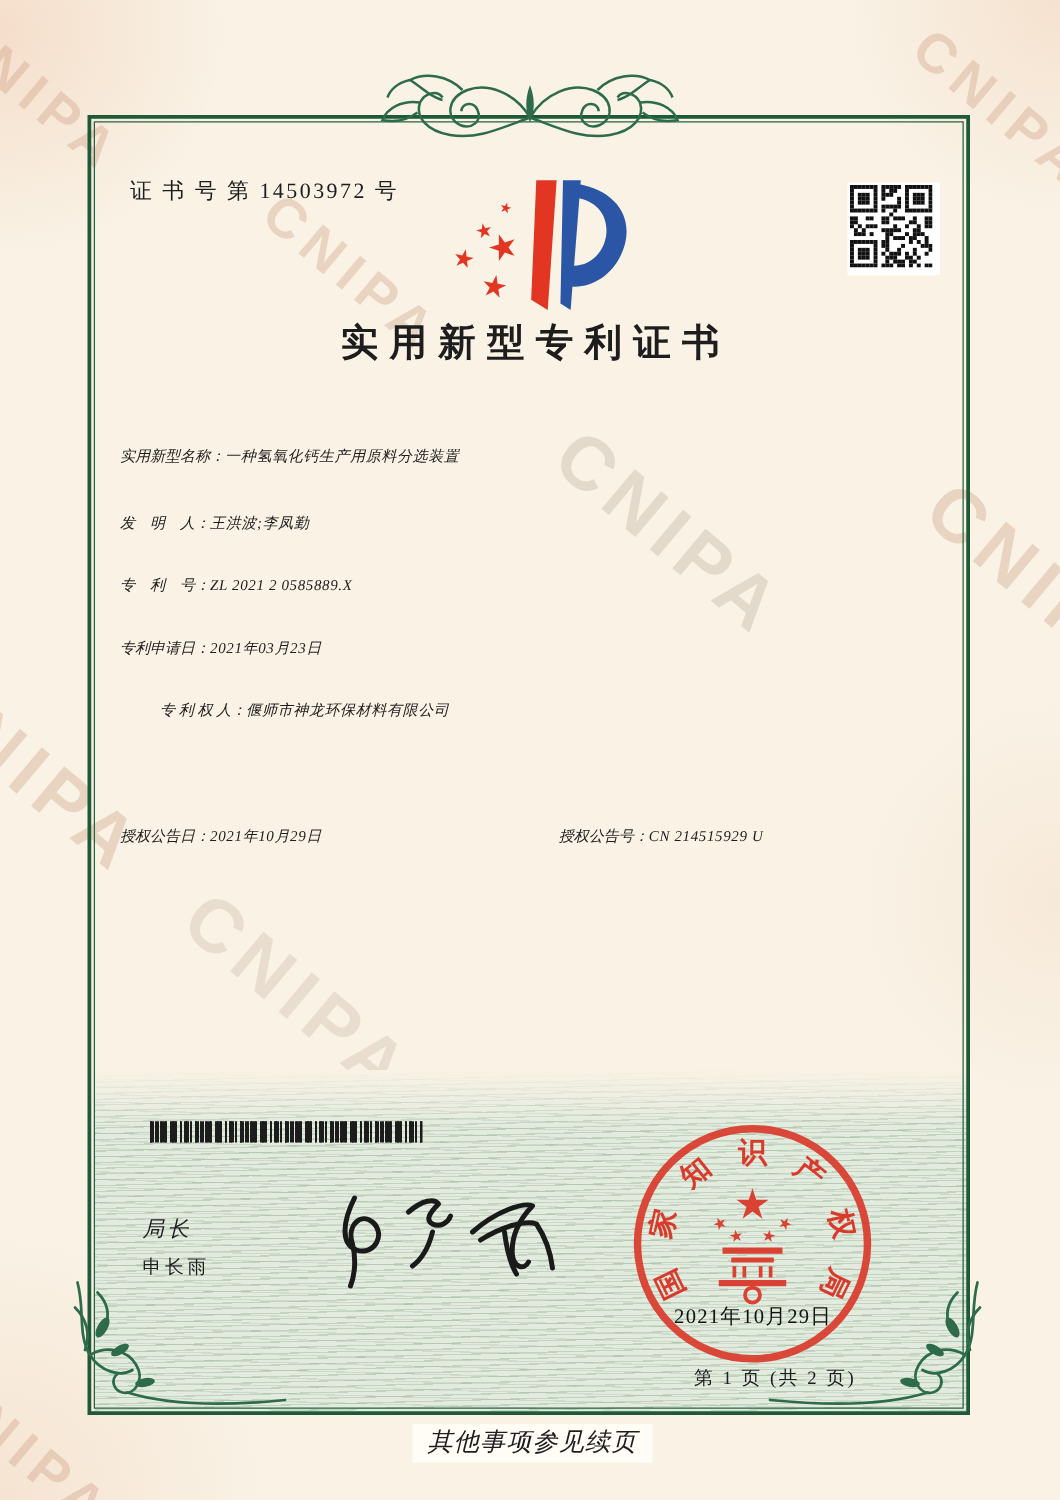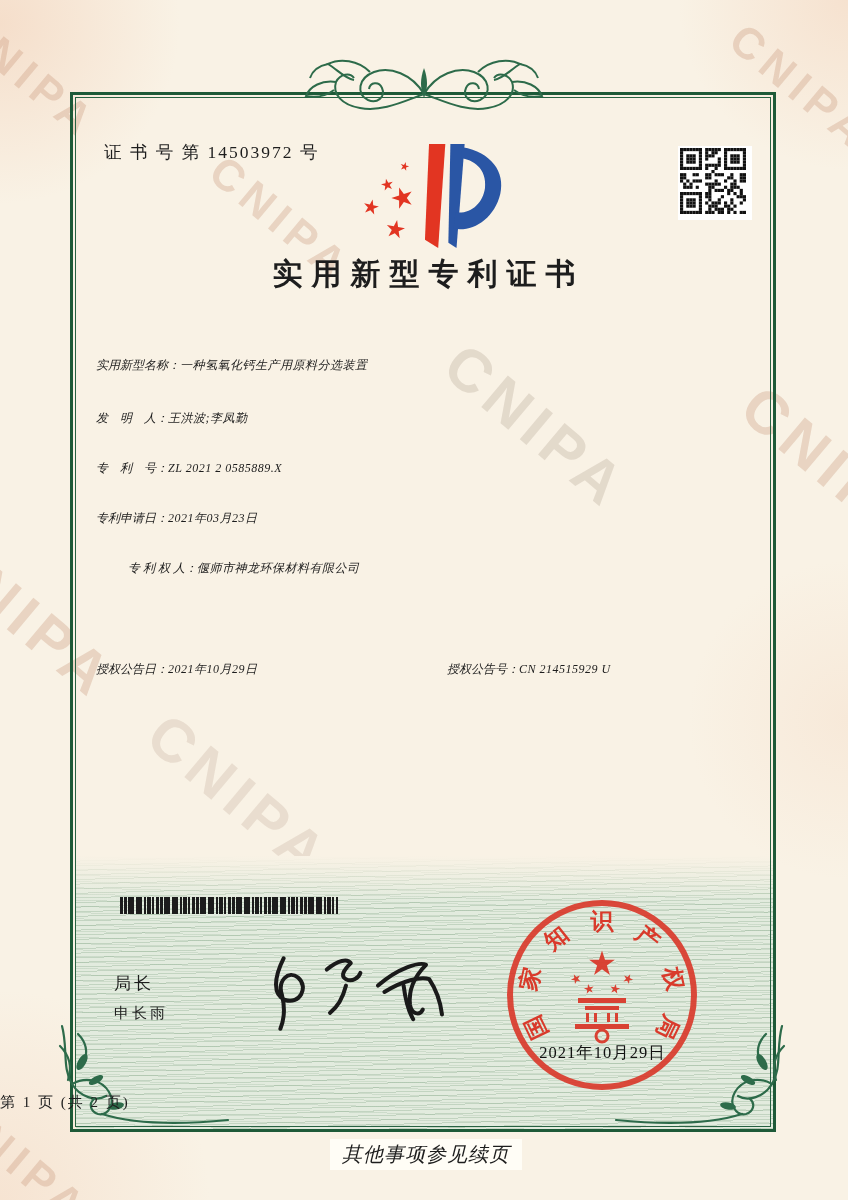--- a/index.html
+++ b/index.html
@@ -63,27 +63,27 @@
   }
   .body-text p{margin:0; text-indent:2em;}
   
   .barcode{
     position:absolute; left:120px; top:897px; width:218px; height:17px; z-index:5;
     background-image:
       repeating-linear-gradient(90deg,#1c1c1c 0 2px, rgba(0,0,0,0) 2px 4px),
       repeating-linear-gradient(90deg,#1c1c1c 0 3px, rgba(0,0,0,0) 3px 9px),
       repeating-linear-gradient(90deg,#1c1c1c 0 1px, rgba(0,0,0,0) 1px 6px);
   }
-  .sign-title{position:absolute; left:114px; top:972px; z-index:5; font-family:"Liberation Sans",sans-serif; font-size:17px; letter-spacing:3px;}
+  .sign-title{position:absolute; left:114px; top:972px; z-index:5; font-family:"Liberation Sans",sans-serif; font-size:17px; letter-spacing:3px;font-style:italic;}
   .sign-name{position:absolute; left:114px; top:1004px; z-index:5; font-family:"Liberation Sans",sans-serif; font-size:15px; letter-spacing:3px;}
   .signature{position:absolute; left:250px; top:932px; z-index:5;}
   .seal{position:absolute; left:499px; top:892px; z-index:5;}
   .seal-char{font-size:23px; font-weight:bold; fill:#d93a2b; text-anchor:middle; dominant-baseline:middle; font-family:"Liberation Serif",serif;}
   .seal-date{position:absolute; left:505px; top:1042px; width:195px; text-align:center; z-index:6; font-size:16.5px; letter-spacing:1px; color:#111;}
-  .page-info{position:absolute; left:0; top:1093px; width:685px; text-align:left; z-index:5; font-size:15px; letter-spacing:2px;}
+  .page-info{position:absolute; left:0; top:1093px; width:685px; text-align:right; z-index:5; font-size:15px; letter-spacing:2px;}
   .cont-box{
     position:absolute; left:330px; top:1139px; width:192px; height:31px; z-index:5;
     background:#fffdf6; text-align:center; line-height:31px; font-size:20px; font-style:italic; letter-spacing:1px;
   }
 </style>
 </head>
 <body>
 
 <div id="page">
 

